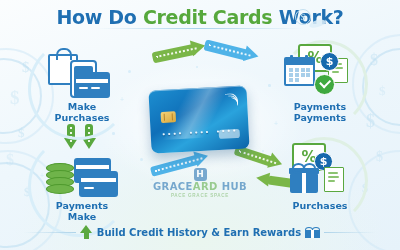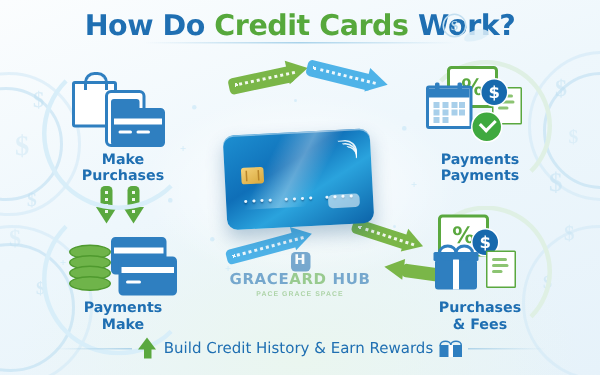--- a/index.html
+++ b/index.html
@@ -125,21 +125,21 @@
 
   
   #banner{position:absolute;left:0;bottom:11px;width:400px;display:flex;align-items:center;
           justify-content:center;gap:4px;}
   #banner .rule{width:52px;height:1px;background:linear-gradient(90deg,rgba(160,200,225,0),#aed3e9);}
   #banner .rule.r{background:linear-gradient(270deg,rgba(160,200,225,0),#aed3e9);}
   #banner .uparrow{position:relative;width:13px;height:14px;}
   #banner .uparrow .sh{position:absolute;left:4px;bottom:0;width:5px;height:7px;background:#5aa83f;}
   #banner .uparrow .hd{position:absolute;left:0;top:0;width:0;height:0;
     border-left:6.5px solid transparent;border-right:6.5px solid transparent;border-bottom:8px solid #5aa83f;}
-  #banner .btxt{color:#1f6fb2;font-size:10px;font-weight:400;white-space:nowrap;
+  #banner .btxt{color:#1f6fb2;font-size:10px;font-weight:700;white-space:nowrap;
     font-family:"DejaVu Sans",sans-serif;text-align:right;}
   #banner .bgift{position:relative;width:15px;height:11px;}
   #banner .bgift .bx{position:absolute;left:0;bottom:0;width:15px;height:8px;background:#2f7fc0;}
   #banner .bgift .bd{position:absolute;left:6px;bottom:0;width:3px;height:8px;background:#fff;}
   #banner .bgift .lb{position:absolute;left:0;top:0;width:6px;height:4px;border:1.5px solid #2f7fc0;border-radius:50%;}
   #banner .bgift .rb{position:absolute;right:0;top:0;width:6px;height:4px;border:1.5px solid #2f7fc0;border-radius:50%;}
 </style>
 </head>
 <body>
 
@@ -312,21 +312,20 @@
       </div>
       <div class="gift" style="left:28px;top:30px;">
         <div class="lid"></div>
         <div class="band"></div>
         <div class="bowl" style="left:2px;"></div>
         <div class="bowl" style="right:2px;"></div>
       </div>
     </div>
     <div class="qlabel">
       <div>Purchases</div>
-      <div>&amp; Fees</div>
     </div>
   </div>
 
   <div id="center-card">
     <div class="gloss"></div>
     <div class="chip"></div>
     <div class="wifi">
       <b style="width:5px;height:5px;top:4px;"></b>
       <b style="width:8px;height:8px;top:2px;"></b>
       <b style="width:11px;height:11px;top:0;"></b>

